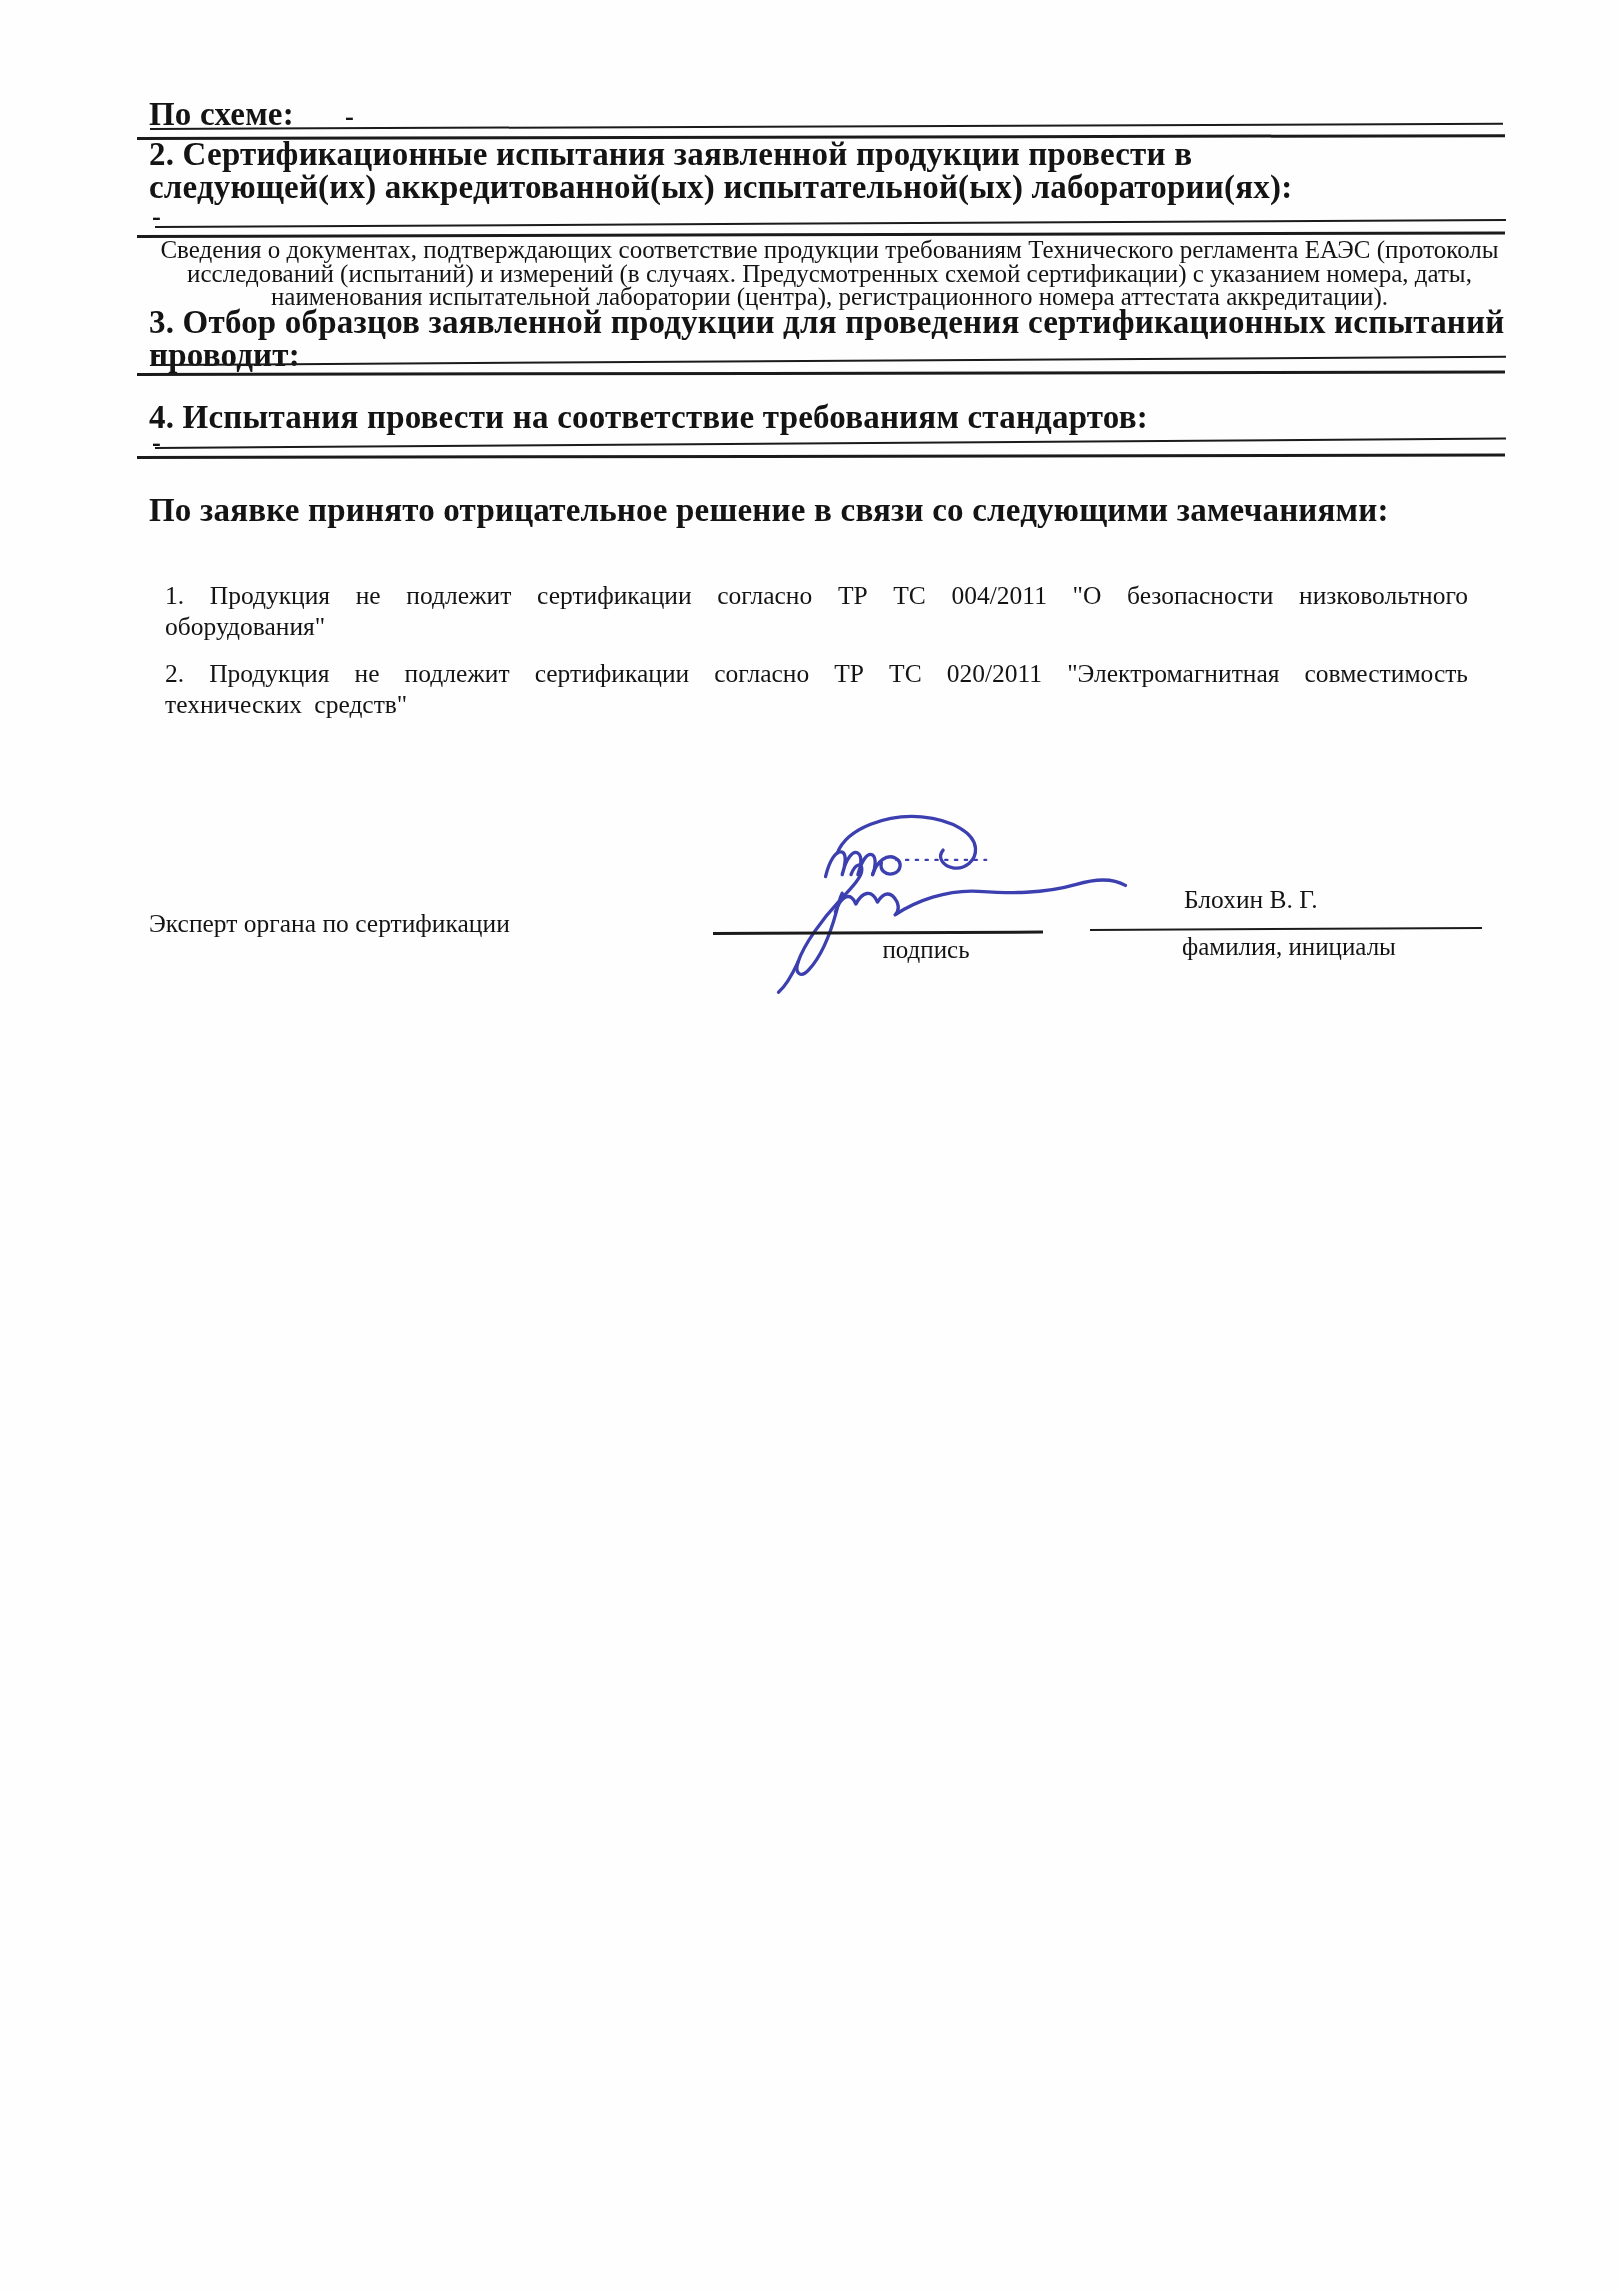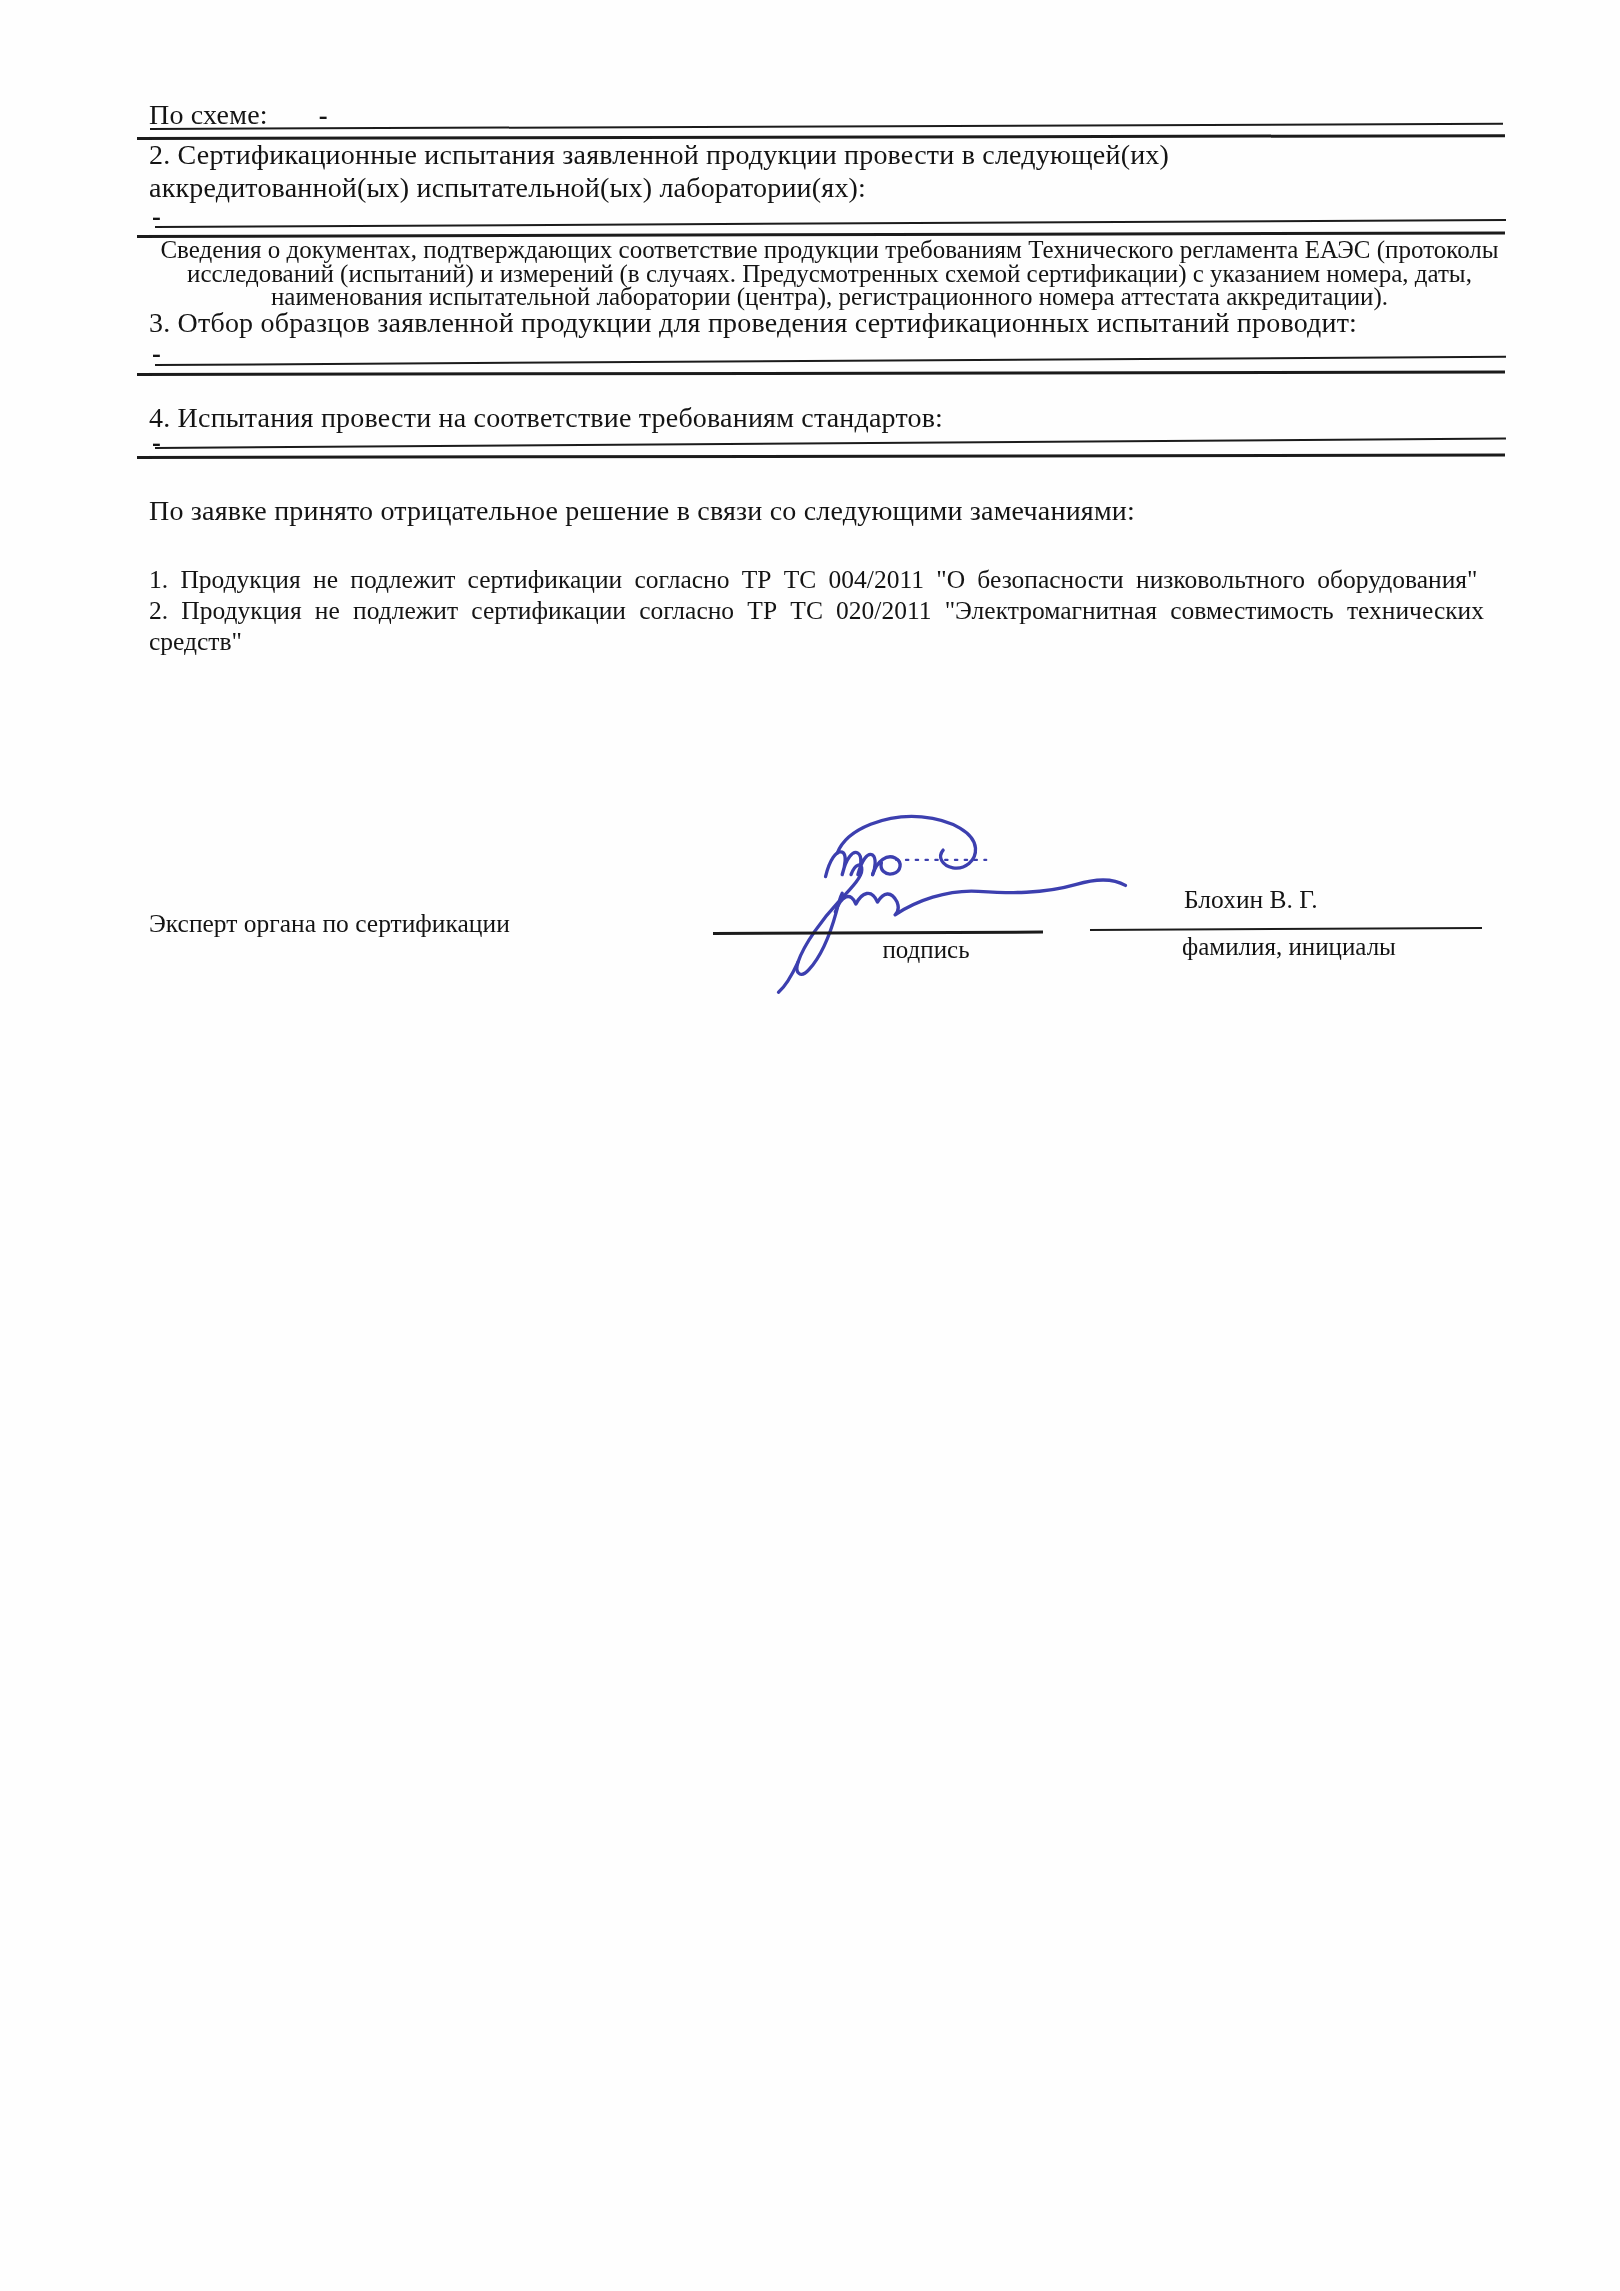--- a/index.html
+++ b/index.html
@@ -5,30 +5,30 @@
   html,body { margin:0; padding:0; background:#ffffff; }
   .page {
     position:relative;
     width:1620px; height:2292px;
     background:#fefefe;
     font-family:"Liberation Serif","DejaVu Serif",serif;
     color:#141414;
     overflow:hidden;
   }
   .abs { position:absolute; }
-  .h { font-size:28px; font-weight:normal; line-height:33px; letter-spacing:0.2px; }
+  .h { font-size:33px; font-weight:bold; line-height:33px; letter-spacing:0.2px; }
   .body-text { font-size:25.5px; line-height:31px; }
   .small { font-size:25px; line-height:23.5px; }
   .center { text-align:center; }
   .justify { text-align:justify; word-spacing:5.9px; }
   .rule { background:#1b1b1b; transform-origin:left center; }
   .dash { font-size:26.5px; font-weight:bold; }
   .scheme-row { display:flex; align-items:baseline; }
   .scheme-row .val { margin-left:51px; }
-  p { margin:0; }
+  p { margin:16px; }
 </style>
 </head>
 <body>
 
 <div class="page">
 
   <div class="abs scheme-row" style="left:149px; top:98px;">
     <span class="h">По схеме:</span>
     <span class="dash val">-</span>
   </div>

